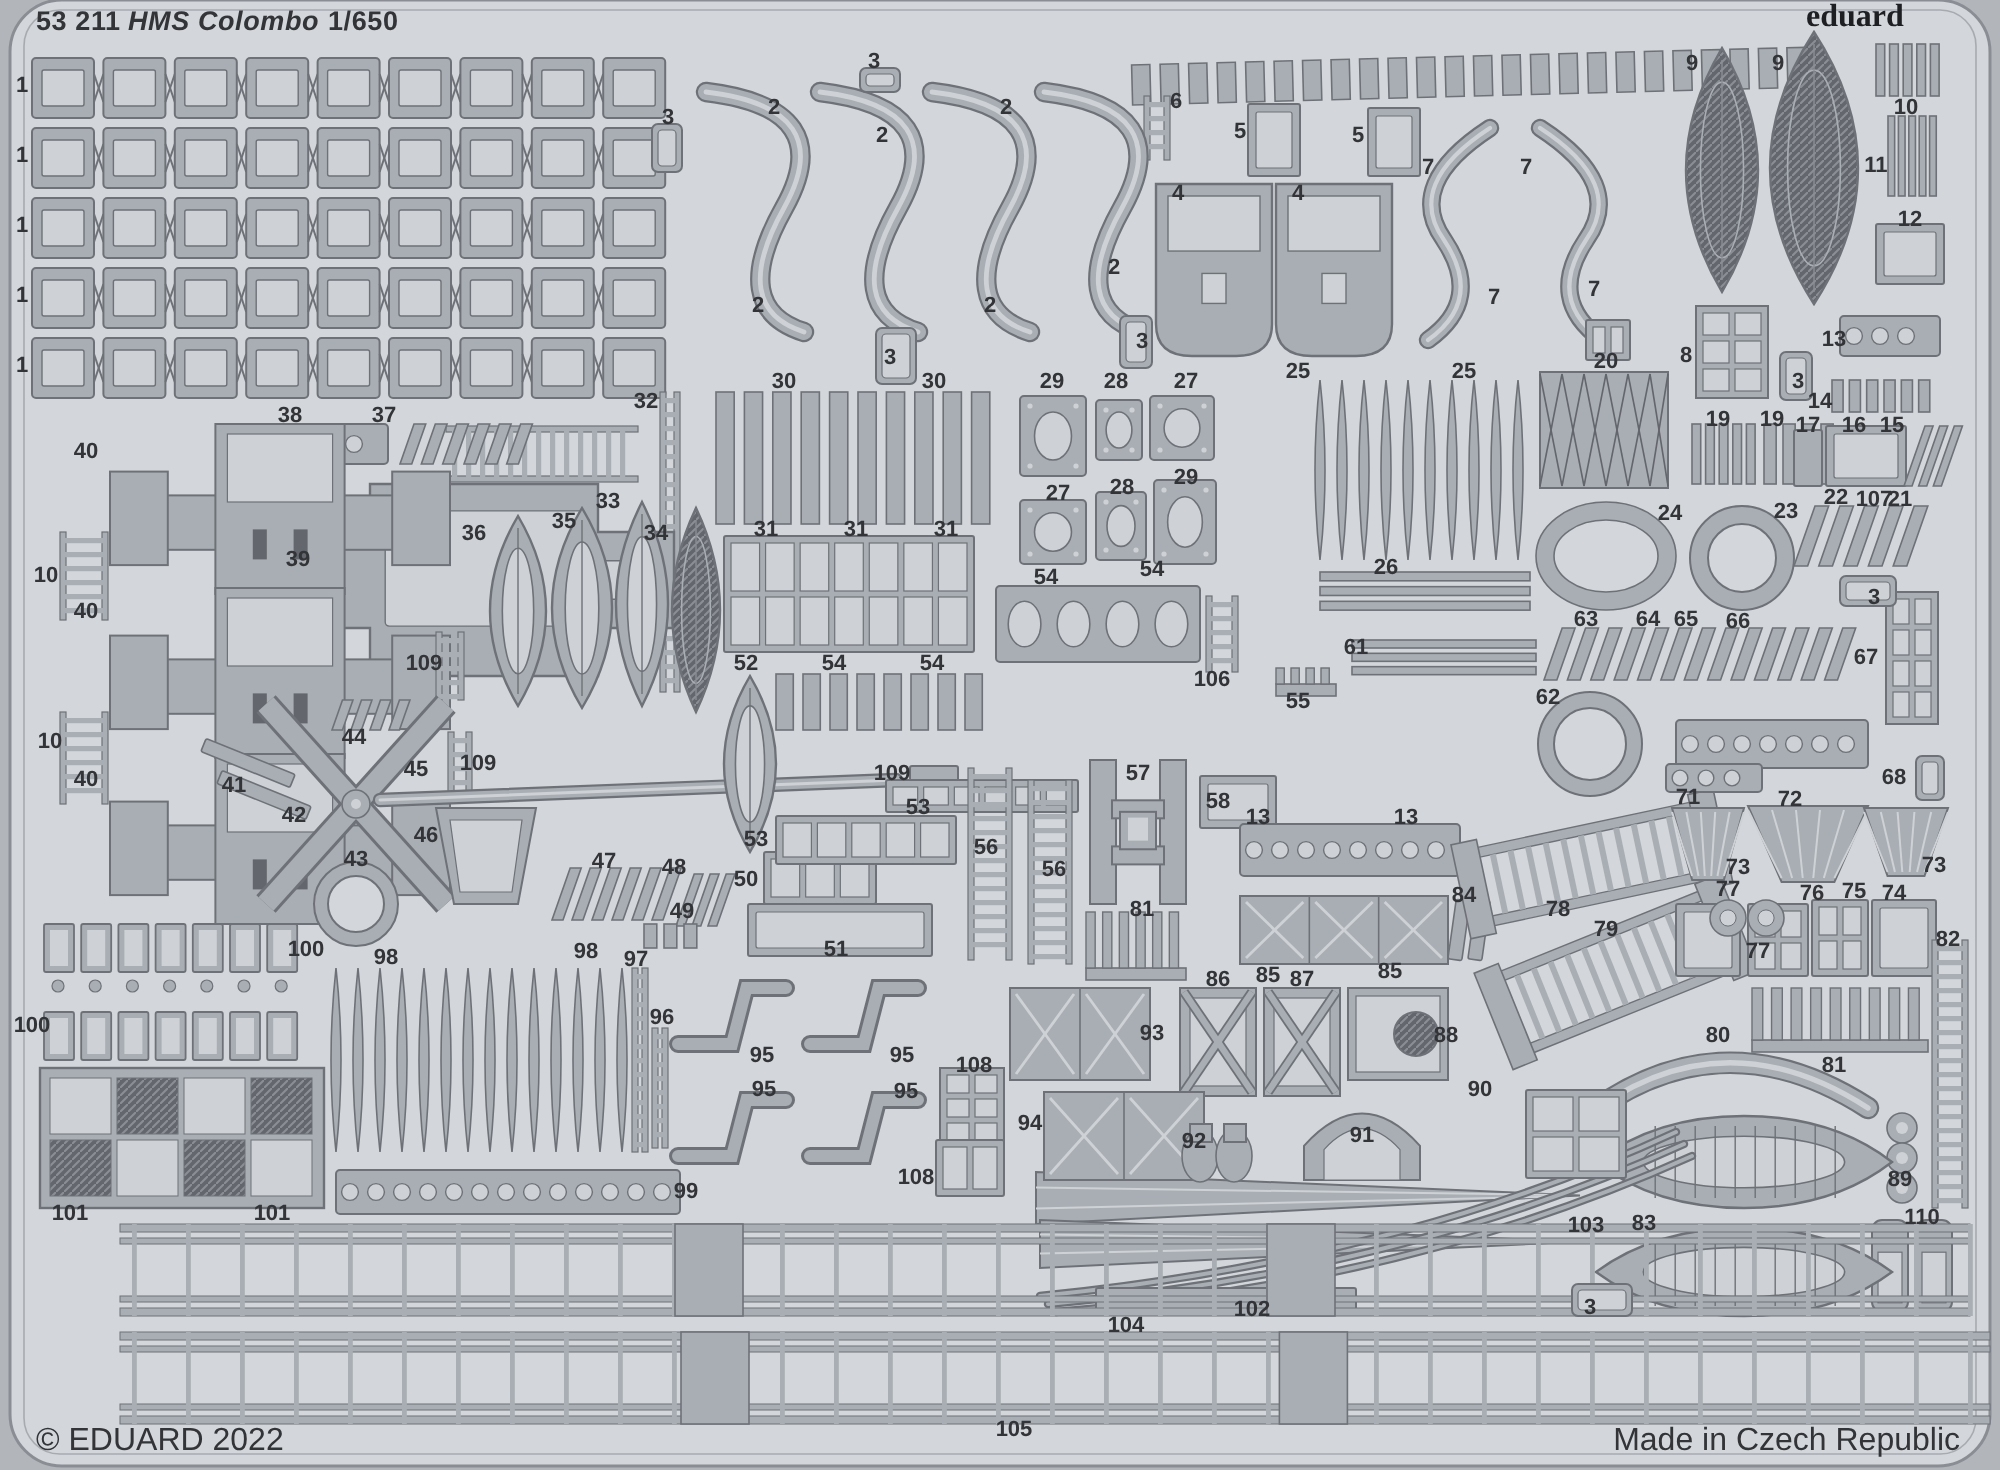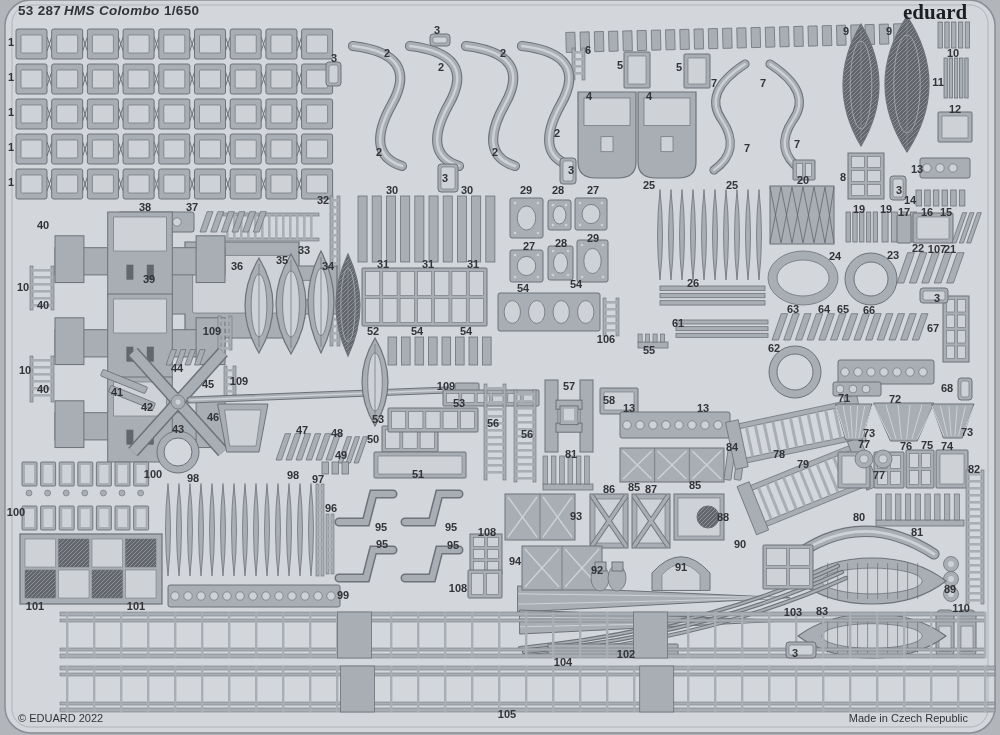--- a/index.html
+++ b/index.html
@@ -2,23 +2,23 @@
 <html><head>
 <meta charset="utf-8">
 <style>
   html,body{margin:0;padding:0;}
   #stage{position:relative;width:1000px;height:735px;background:#b2b5ba;overflow:hidden;
          font-family:"Liberation Sans", sans-serif;}
   #fret{position:absolute;left:0;top:0;}
   .txt{position:absolute;color:#323438;white-space:nowrap;}
   .hdr{top:3px;font-size:13.5px;font-weight:bold;letter-spacing:.3px;}
   #catalog{left:18px;} #title{left:64px;font-style:italic;} #scale{left:164px;}
-  #brand{left:903px;top:0px;font-family:"Liberation Serif", serif;font-weight:bold;font-size:21px;color:#1d1f22;}
-  .ftr{top:712px;font-size:11px;}
-  #copyright{left:18px;} #madein{right:32px;padding-left:10px;}
+  #brand{left:903px;top:0px;font-family:"Liberation Serif", serif;font-weight:bold;font-size:16px;color:#1d1f22;}
+  .ftr{top:712px;font-size:16px;}
+  #copyright{left:18px;} #madein{right:20px;padding-left:10px;}
 </style>
 </head>
 <body>
 
 <div id="stage">
   <svg id="fret" width="1000" height="735" viewBox="0 0 1000 735">
       <defs>
         <pattern id="ph" width="4" height="4" patternUnits="userSpaceOnUse">
           <rect x="0" y="0" width="4" height="4" fill="#63666c"></rect>
           <path d="M0,4 l4,-4" stroke="#8b8f95" stroke-width="1"></path>
@@ -1566,19 +1566,19 @@
       <text x="507" y="718" text-anchor="middle" font-size="11" font-weight="bold" fill="#323438" font-family="&quot;Liberation Sans&quot;, sans-serif">105</text>
       <text x="606" y="343" text-anchor="middle" font-size="11" font-weight="bold" fill="#323438" font-family="&quot;Liberation Sans&quot;, sans-serif">106</text>
       <text x="937" y="253" text-anchor="middle" font-size="11" font-weight="bold" fill="#323438" font-family="&quot;Liberation Sans&quot;, sans-serif">107</text>
       <text x="487" y="536" text-anchor="middle" font-size="11" font-weight="bold" fill="#323438" font-family="&quot;Liberation Sans&quot;, sans-serif">108</text>
       <text x="458" y="592" text-anchor="middle" font-size="11" font-weight="bold" fill="#323438" font-family="&quot;Liberation Sans&quot;, sans-serif">108</text>
       <text x="212" y="335" text-anchor="middle" font-size="11" font-weight="bold" fill="#323438" font-family="&quot;Liberation Sans&quot;, sans-serif">109</text>
       <text x="239" y="385" text-anchor="middle" font-size="11" font-weight="bold" fill="#323438" font-family="&quot;Liberation Sans&quot;, sans-serif">109</text>
       <text x="446" y="390" text-anchor="middle" font-size="11" font-weight="bold" fill="#323438" font-family="&quot;Liberation Sans&quot;, sans-serif">109</text>
       <text x="961" y="612" text-anchor="middle" font-size="11" font-weight="bold" fill="#323438" font-family="&quot;Liberation Sans&quot;, sans-serif">110</text>
     </svg>
-  <span class="txt hdr" id="catalog">53 287</span>
+  <span class="txt hdr" id="catalog">53 211</span>
   <span class="txt hdr" id="title">HMS Colombo</span>
   <span class="txt hdr" id="scale">1/650</span>
   <span class="txt" id="brand">eduard</span>
   <span class="txt ftr" id="copyright">© EDUARD 2022</span>
   <span class="txt ftr" id="madein">Made in Czech Republic</span>
 </div>
 
 </body></html>

